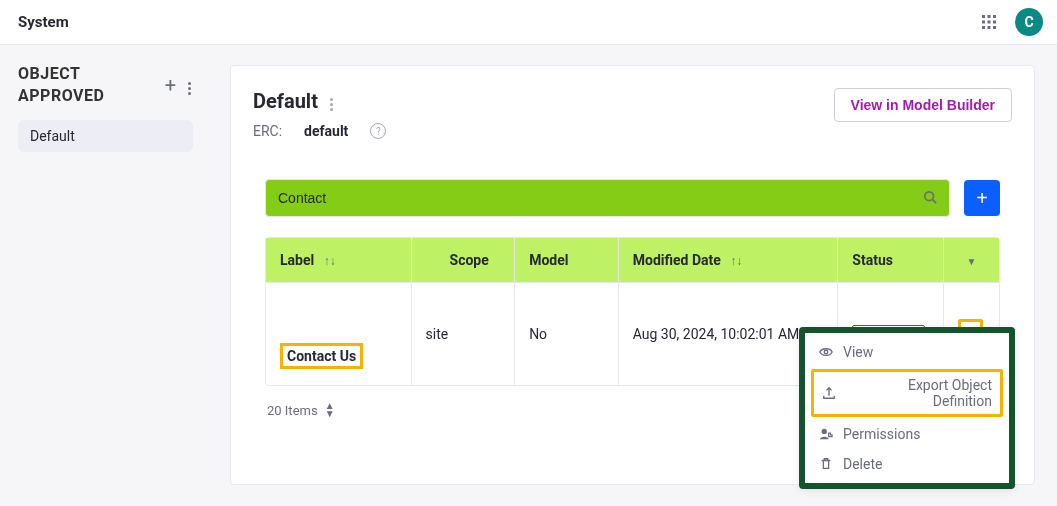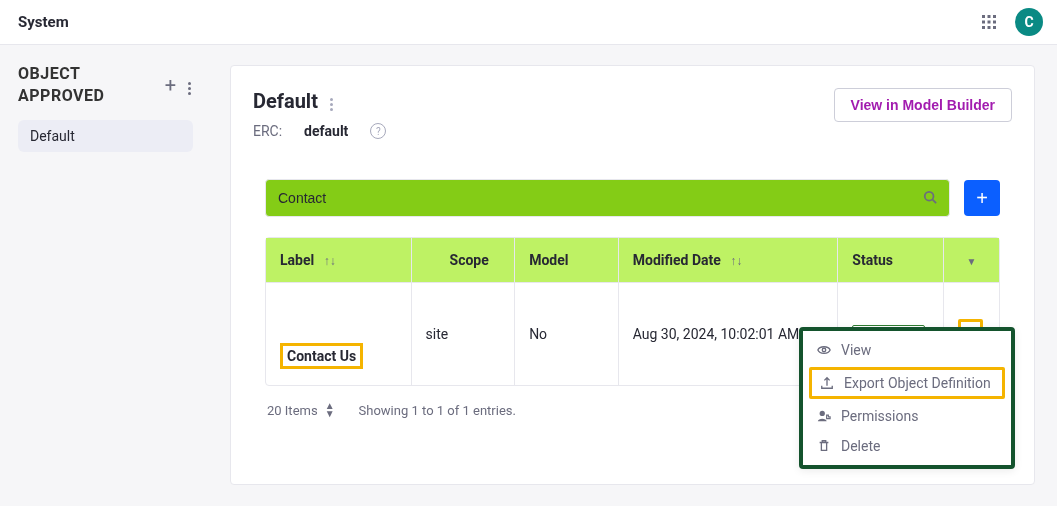--- a/index.html
+++ b/index.html
@@ -126,36 +126,36 @@
       padding:2px 6px; border-radius:2px; display:inline-block; letter-spacing:0.3px;
     }
     .row-actions-cell { position:relative; }
     .row-kebab-hl {
       border:3px solid #f5b400; border-radius:2px; padding:4px 6px; display:inline-flex; cursor:pointer;
     }
 
     
     .dropdown {
       position:absolute; top:44px; right:-16px;
-      width:216px; background:#fff; border:4px solid #14532d; border-radius:4px;
+      width:216px; background:#fff; border:6px solid #14532d; border-radius:4px;
       box-shadow:0 2px 8px rgba(0,0,0,0.08);
       z-index:10;
       padding:4px 0;
       text-align:right;
     }
     .dropdown-item {
       display:flex; align-items:center; gap:10px; padding:7px 14px; color:#6b6c7e; cursor:pointer; font-size:14px;
     }
     .dropdown-item svg, .dropdown-item .di-icon { width:14px; height:14px; flex:0 0 14px; }
     .dropdown-item.hl {
       margin:2px 6px; border:3px solid #f5b400; border-radius:2px; padding:5px 8px;
     }
 
     
-    .table-footer { display:flex; align-items:center; gap:24px; padding:16px 14px 0 14px; color:#6b6c7e; font-size:13px;}
+    .table-footer { display:flex; align-items:flex-start; gap:24px; padding:16px 14px 0 14px; color:#6b6c7e; font-size:13px;}
     .per-page { display:flex; align-items:center; gap:4px;}
     .per-page .updn { font-size:10px; line-height:8px;}
 
     .caret-down { font-size:10px; color:#6b6c7e;}
   </style>
 </head>
 <body>
 
 <div class="topbar">
   <div class="topbar-title">System</div>
@@ -337,19 +337,18 @@
       </div>
 
       <div class="table-footer">
         <div class="per-page">
           <span>20 Items</span>
           <span style="display:flex;flex-direction:column;margin-left:3px;">
             <span class="updn">▲</span>
               <span class="updn">▼</span>
           </span>
         </div>
-        <div>Showing 1 to 1 of 1 entries.</div>
       </div>
 
     </div>
   </div>
 
 </div>
 
 </body></html>

